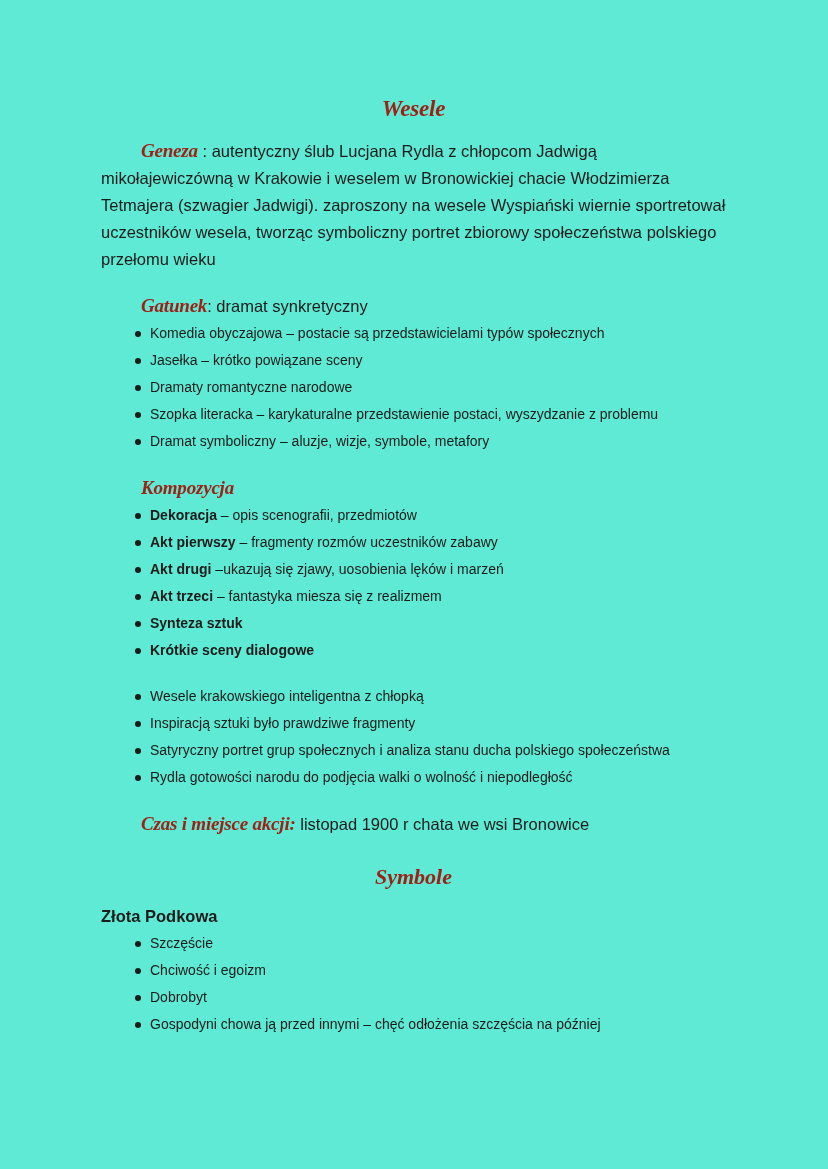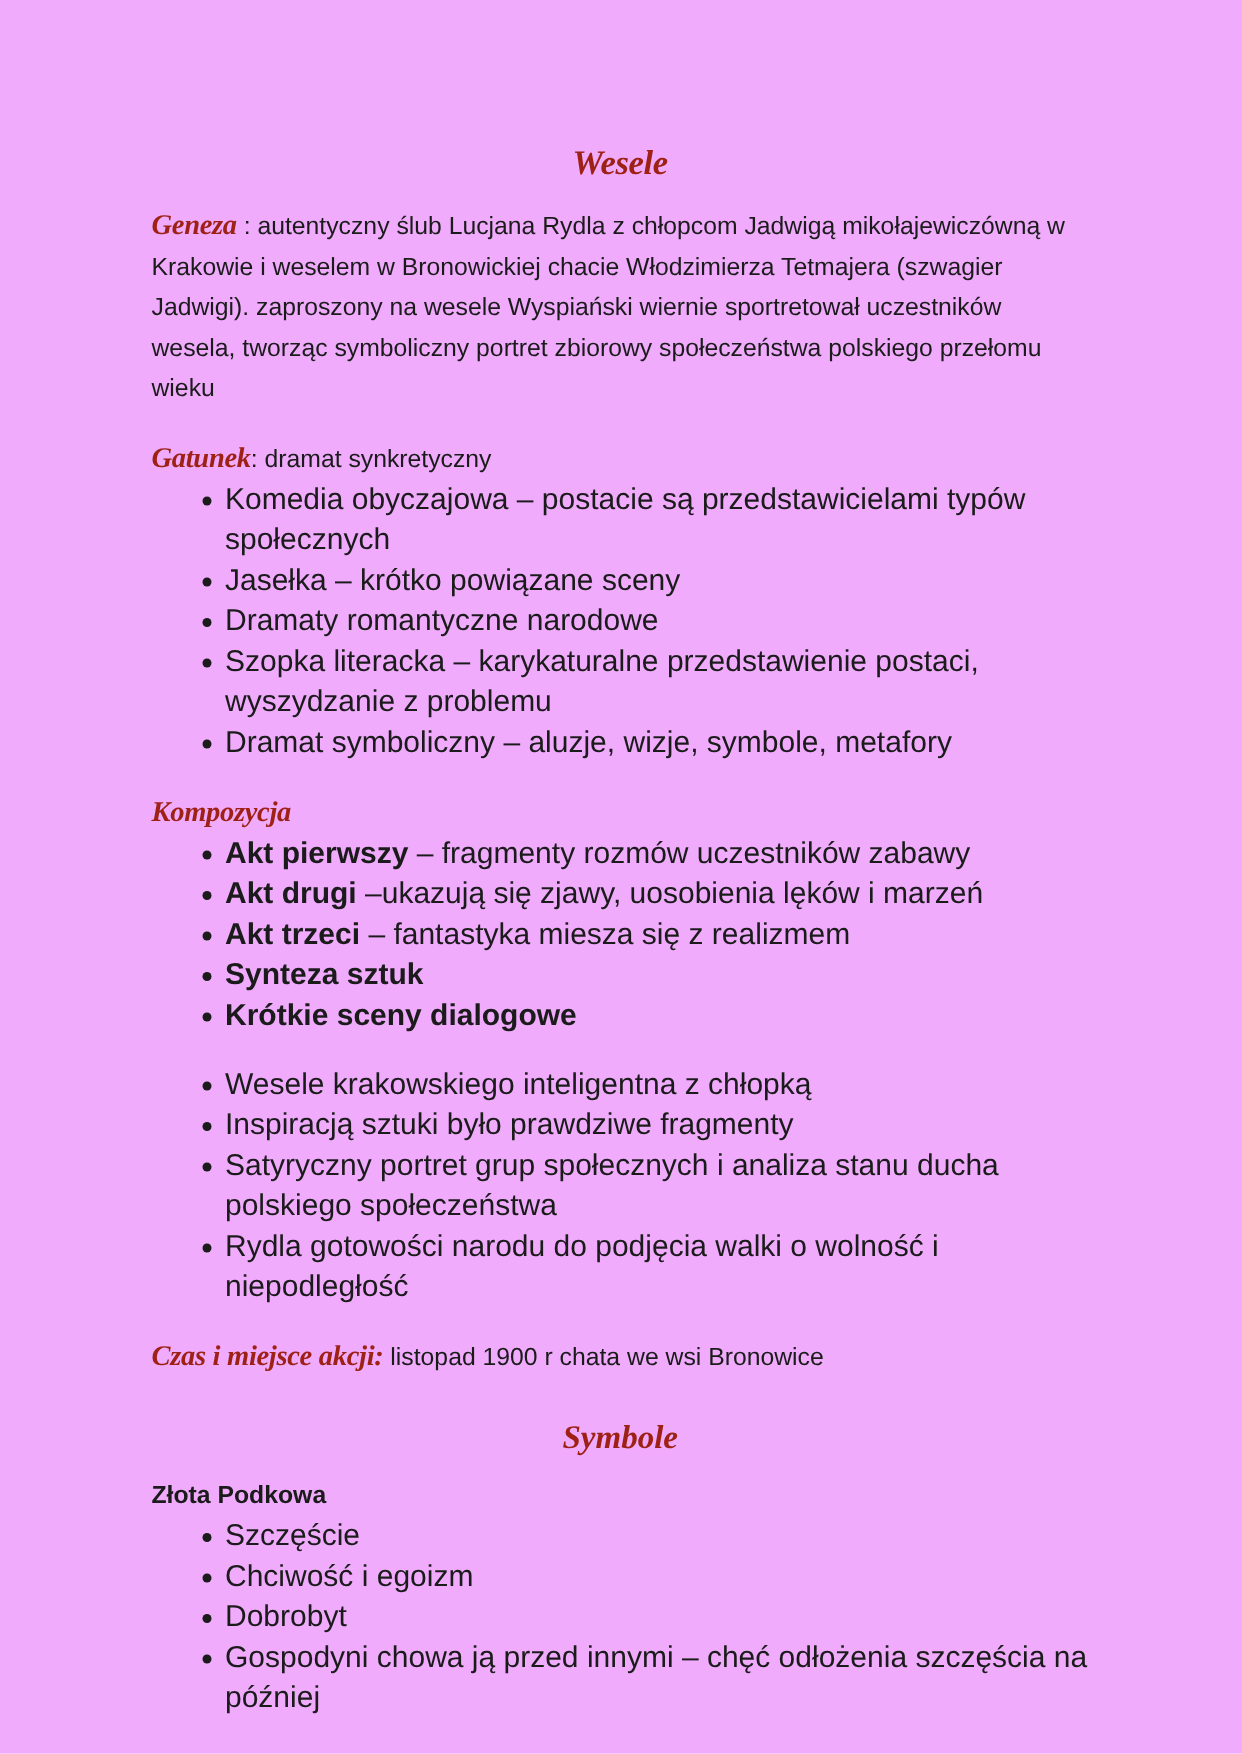--- a/index.html
+++ b/index.html
@@ -16,31 +16,32 @@
     color: #1b1b1b;
     -webkit-font-smoothing: antialiased;
   }
 
   .page {
     position: relative;
     width: 828px;
     height: 1169px;
     box-sizing: border-box;
     padding: 95px 91px 0 101px;
-    background: #f0abfc;
+    background: #5eead4;
   }
 
   
   .doc-title,
   .section-title {
     font-family: "Liberation Serif", "DejaVu Serif", serif;
     font-weight: bold;
     font-style: italic;
     color: #9e2116;
     letter-spacing: -0.2px;
+    margin-left: 40px;
   }
 
   .doc-title {
     font-size: 23px;
     text-align: center;
     margin: 0 0 14px 0;
     line-height: 1.2;
     padding-right: 11px;
   }
 
@@ -76,21 +77,21 @@
   }
 
   ul.bullets {
     list-style: none;
     margin: 0;
     padding: 0;
   }
 
   ul.bullets > li {
     position: relative;
-    font-size: 20px;
+    font-size: 14px;
     line-height: 27px;
     padding-left: 49px;
     color: #1b1b1b;
     max-width: 600px;
   }
 
   ul.bullets > li::before {
     content: "";
     position: absolute;
     left: 34px;
@@ -140,20 +141,21 @@
       <li><span>Szopka literacka – karykaturalne przedstawienie postaci, wyszydzanie z problemu</span></li>
       <li><span>Dramat symboliczny – aluzje, wizje, symbole, metafory</span></li>
     </ul>
 
   <div class="blk-gap"></div>
 
   <p class="lead-line">
     <span class="section-title">Kompozycja</span>
   </p>
   <ul class="bullets" id="list-kompozycja">
+      <li><span class="bold">Dekoracja</span><span> – opis scenografii, przedmiotów</span></li>
       <li><span class="bold">Akt pierwszy</span><span> – fragmenty rozmów uczestników zabawy</span></li>
       <li><span class="bold">Akt drugi</span><span> –ukazują się zjawy, uosobienia lęków i marzeń</span></li>
       <li><span class="bold">Akt trzeci</span><span> – fantastyka miesza się z realizmem</span></li>
       <li><span class="bold">Synteza sztuk</span></li>
       <li><span class="bold">Krótkie sceny dialogowe</span></li>
     </ul>
 
   <div class="blk-gap"></div>
 
   <ul class="bullets" id="list-tematyka">

